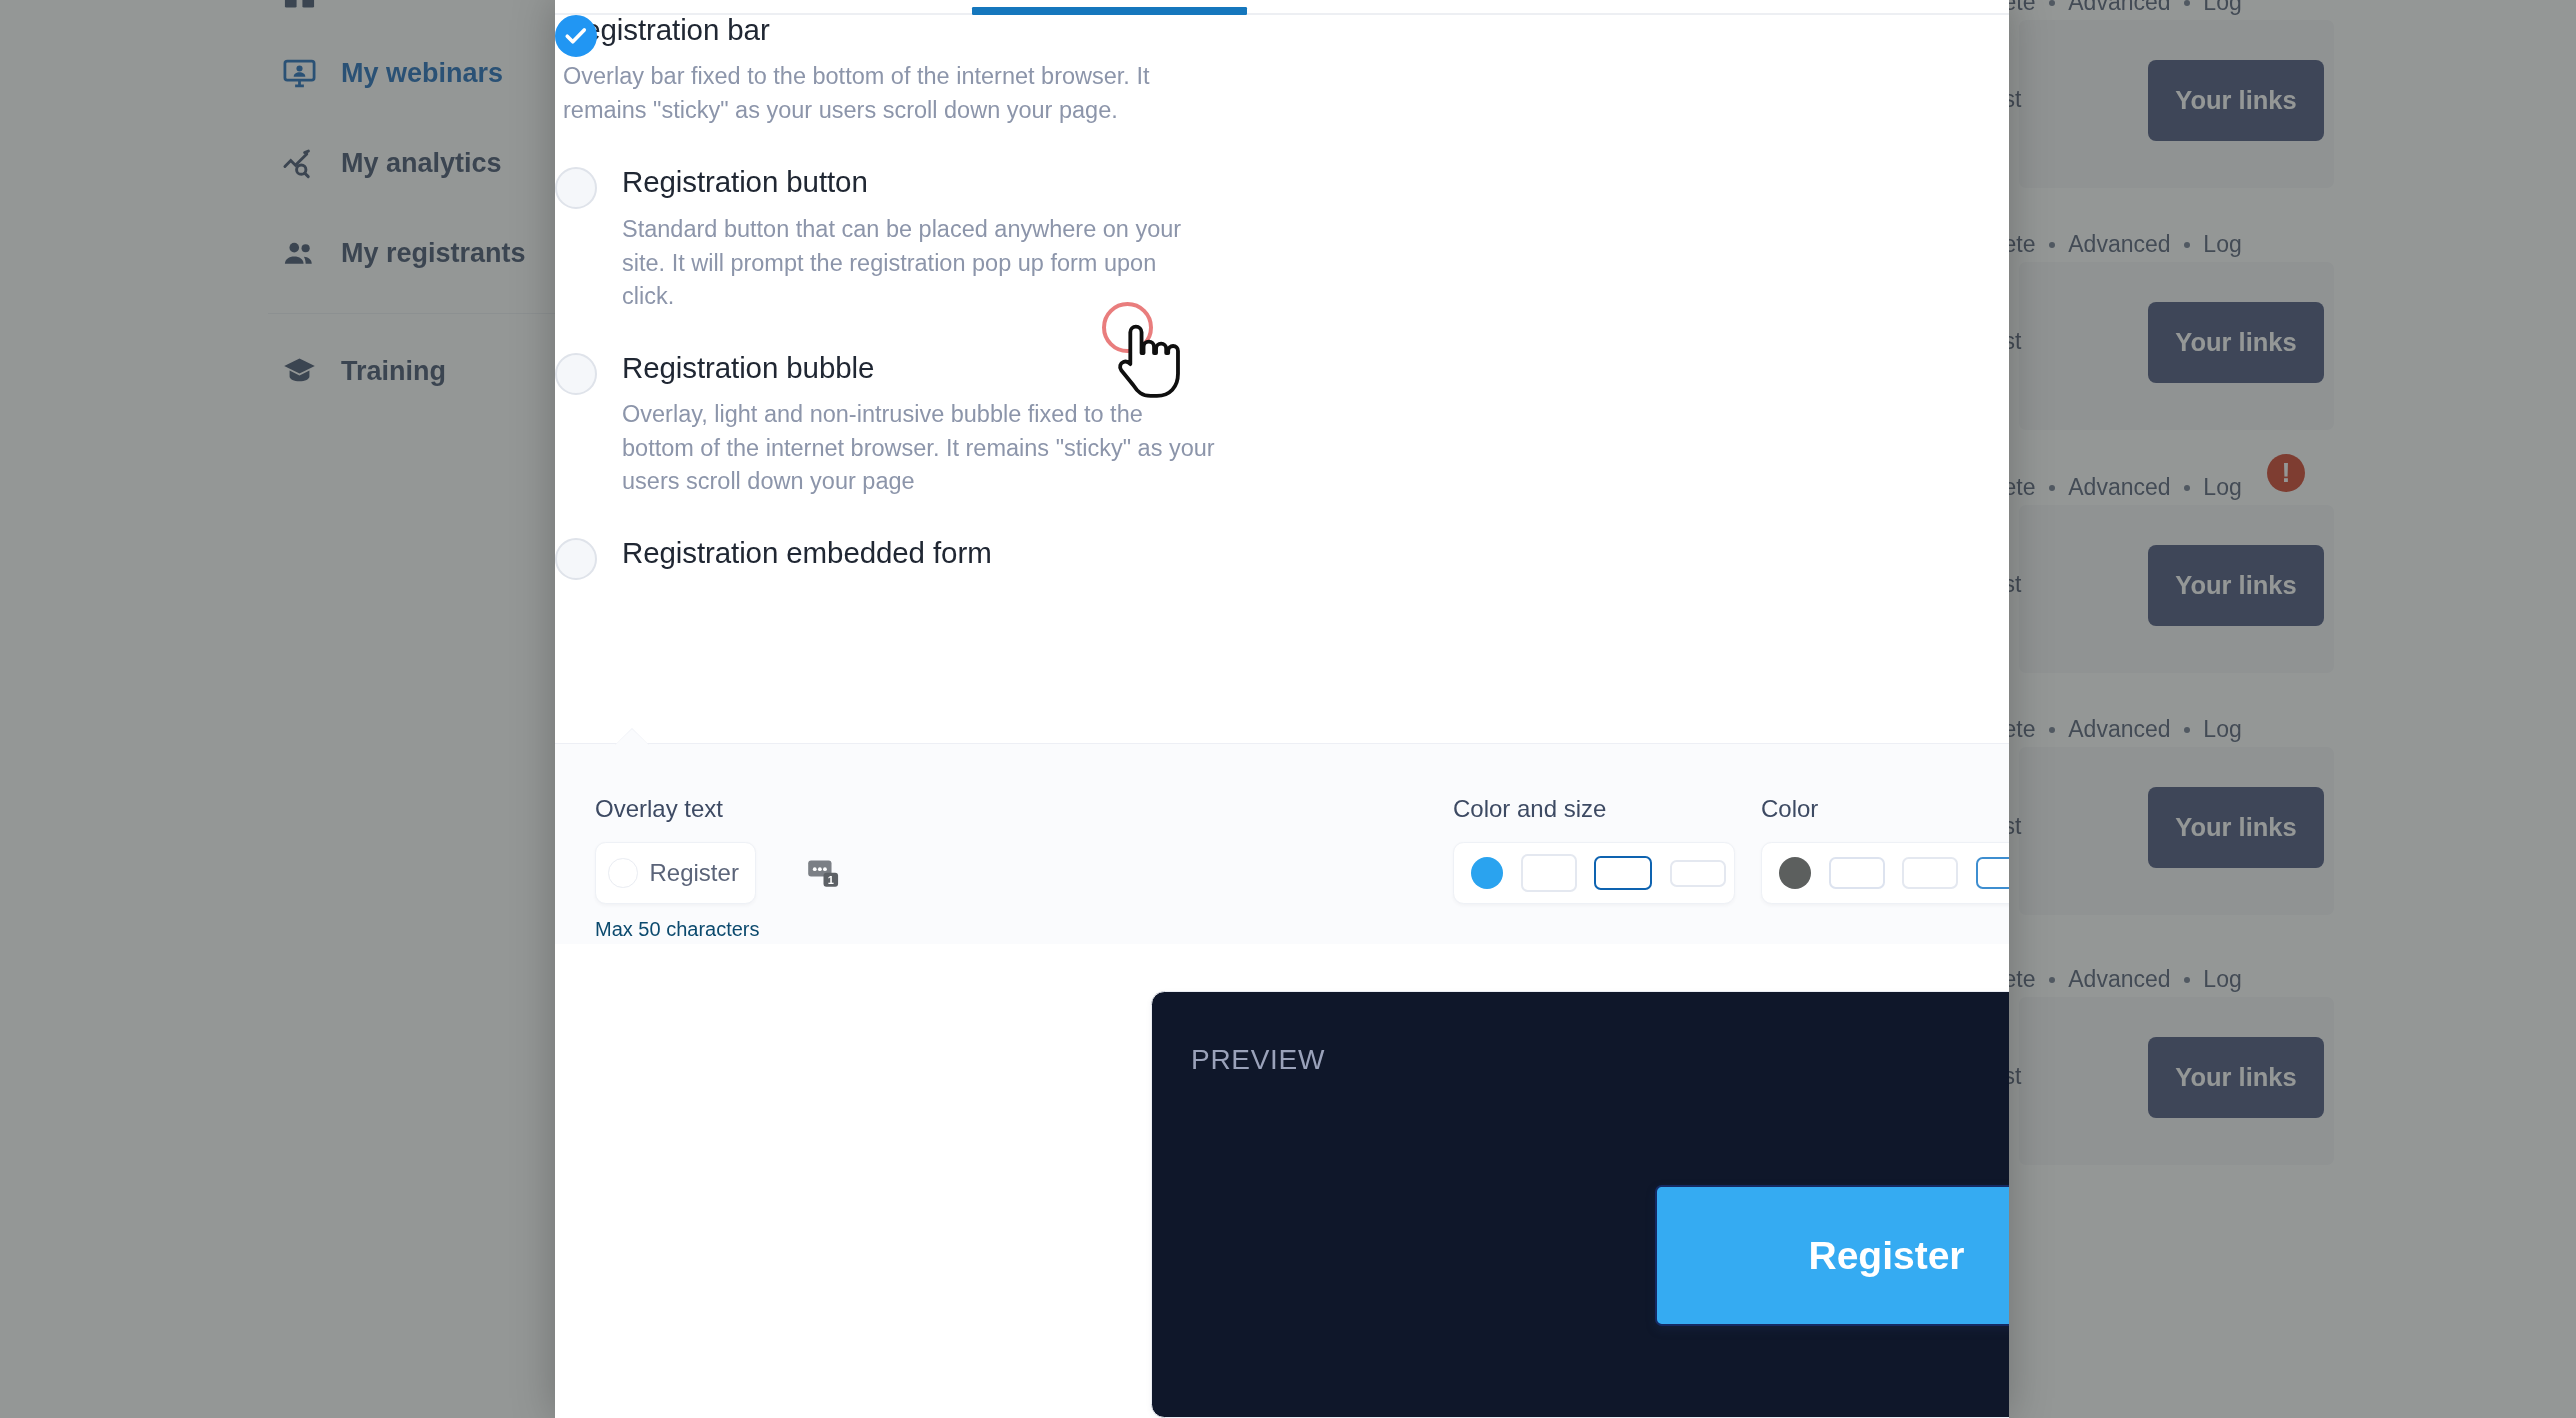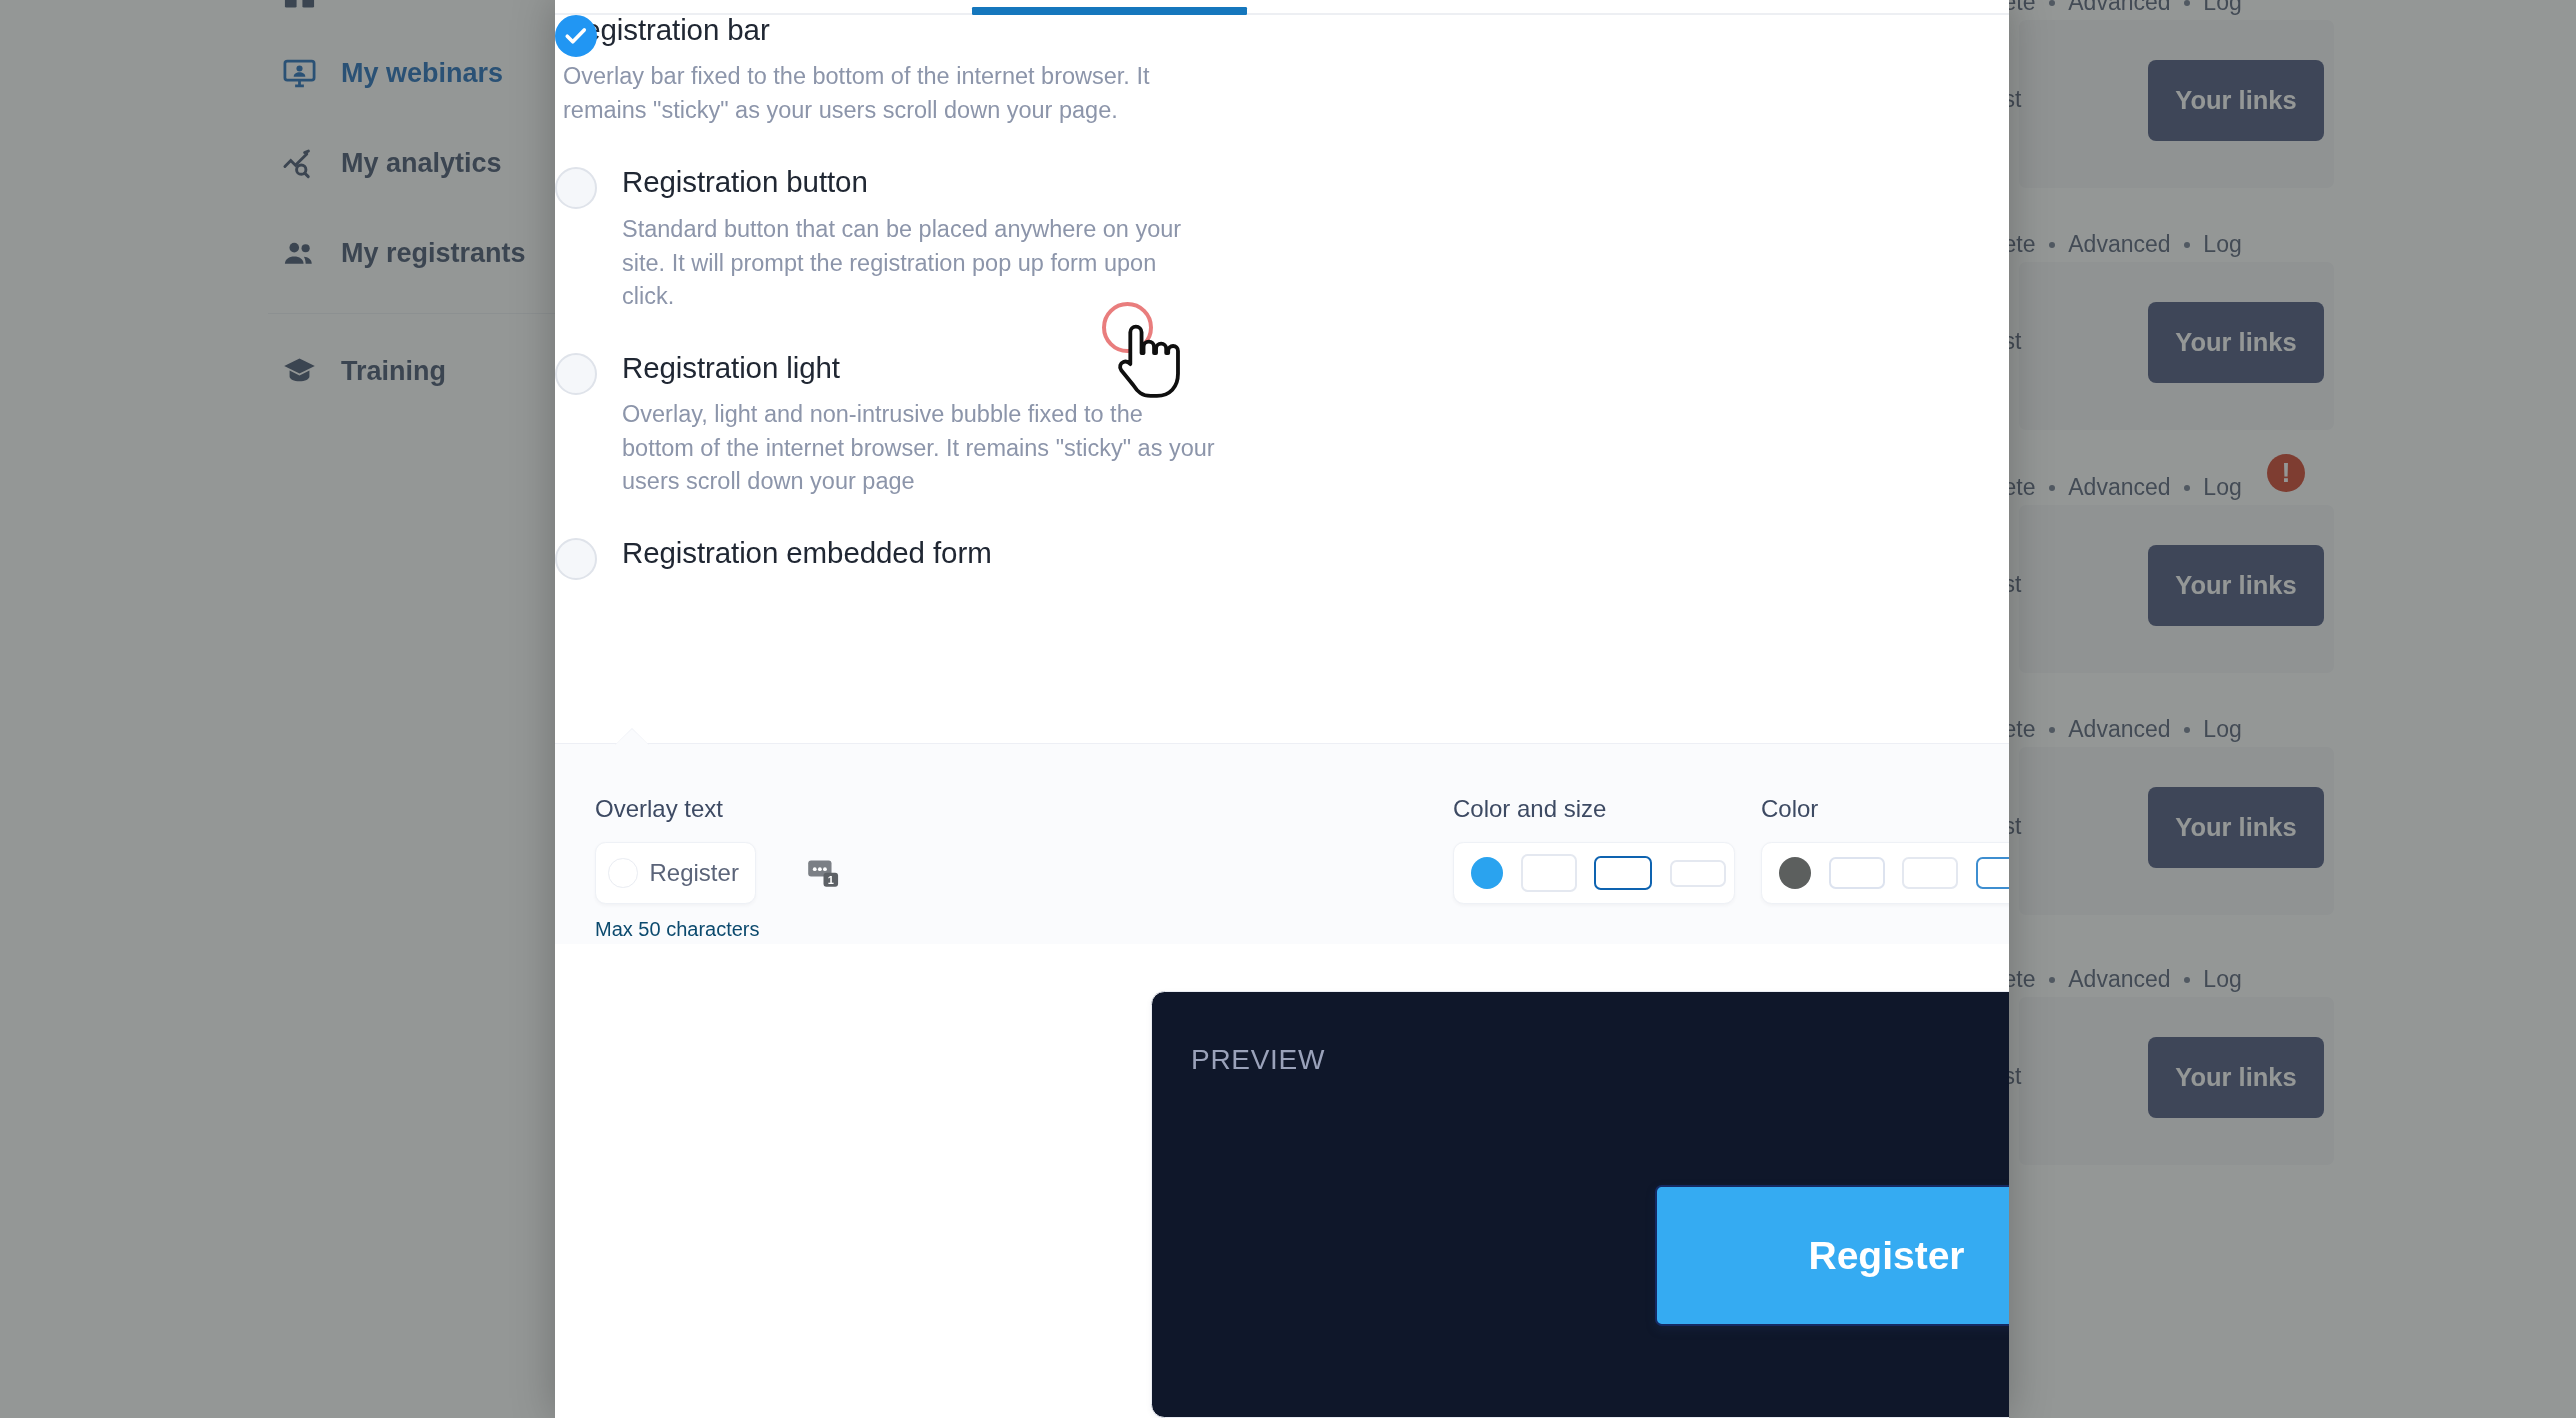--- a/index.html
+++ b/index.html
@@ -345,21 +345,21 @@
     </div>
 
     <div class="option" style="margin-top:40px;">
       <span class="opt-radio"></span>
       <div class="opt-title">Registration button</div>
       <div class="opt-desc" style="max-width:577px;">Standard button that can be placed anywhere on your site. It will prompt the registration pop up form upon click.</div>
     </div>
 
     <div class="option" style="margin-top:39px;">
       <span class="opt-radio"></span>
-      <div class="opt-title">Registration light</div>
+      <div class="opt-title">Registration bubble</div>
       <div class="opt-desc" style="max-width:597px;">Overlay, light and non-intrusive bubble fixed to the bottom of the internet browser. It remains "sticky" as your users scroll down your page</div>
     </div>
 
     <div class="option" style="margin-top:39px;">
       <span class="opt-radio"></span>
       <div class="opt-title">Registration embedded form</div>
     </div>
   </div>
 
   <div id="toolbar">

